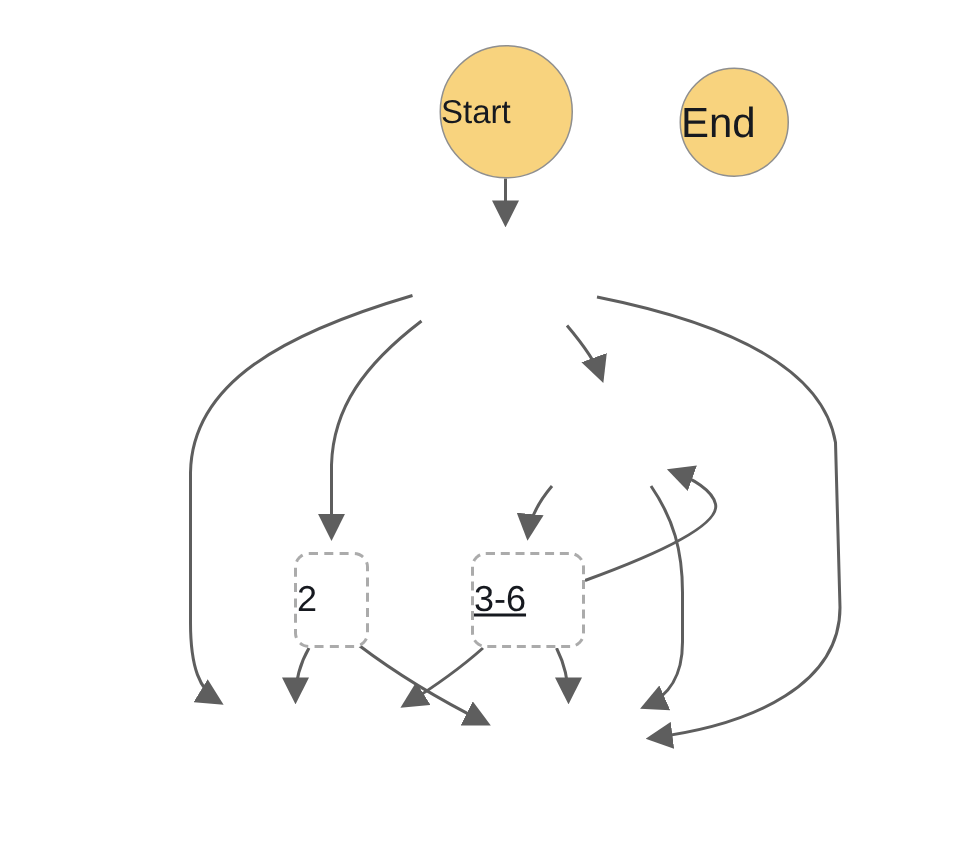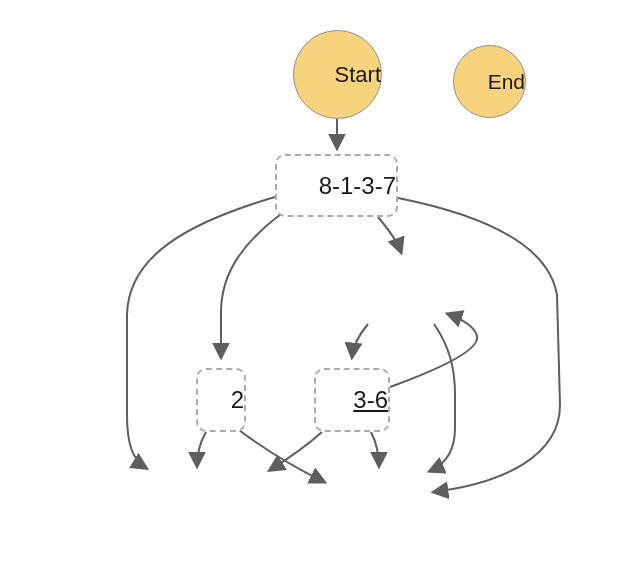--- a/index.html
+++ b/index.html
@@ -3,33 +3,33 @@
 <meta charset="utf-8">
 <style>
   html,body{margin:0;padding:0;}
   body{
     width:640px;height:570px;background:#ffffff;position:relative;overflow:hidden;
     font-family:"Liberation Sans", sans-serif;
   }
   #canvas{position:relative;width:640px;height:570px;}
   svg.edges{position:absolute;left:0;top:0;width:640px;height:570px;pointer-events:none;}
   .node{
-    position:absolute;display:flex;align-items:center;justify-content:flex-end;
+    position:absolute;display:flex;align-items:center;justify-content:flex-start;
     box-sizing:border-box;color:#111;background:#fff;
   }
   .circle{
     border-radius:50%;background:#F8D37E;border:1.6px solid #8f8f8f;
     font-size:22px;color:#16191f;
   }
   .statebox{
     border:2px dashed #ababab;border-radius:10px;font-size:24px;color:#16191f;
     background:#ffffff;
   }
   .n-start{left:293px;top:30px;width:89px;height:89px;}
-  .n-end{left:453px;top:45px;width:73px;height:73px;font-size:21px;}
+  .n-end{left:453px;top:45px;width:73px;height:73px;font-size:28px;}
   .n-8137{left:275px;top:154px;width:123px;height:63px;}
   .n-45{left:364px;top:262px;width:75px;height:62px;}
   .n-2{left:196px;top:368px;width:50px;height:64px;}
   .n-36{left:314px;top:368px;width:76px;height:64px;text-decoration:underline;}
   .n-succeed{left:138px;top:475px;width:122px;height:65px;}
   .n-error{left:335px;top:475px;width:87px;height:65px;}
 </style>
 </head>
 <body>
 
@@ -58,23 +58,20 @@
   </svg>
 
   <div class="node circle n-start">
     <span>Start</span>
   </div>
 
   <div class="node circle n-end">
     <span>End</span>
   </div>
 
-  <div class="node statebox n-8137">
-    <span>8-1-3-7</span>
-  </div>
 
 
   <div class="node statebox n-2">
     <span>2</span>
   </div>
 
   <div class="node statebox n-36">
     <span>3-6</span>
   </div>
 

